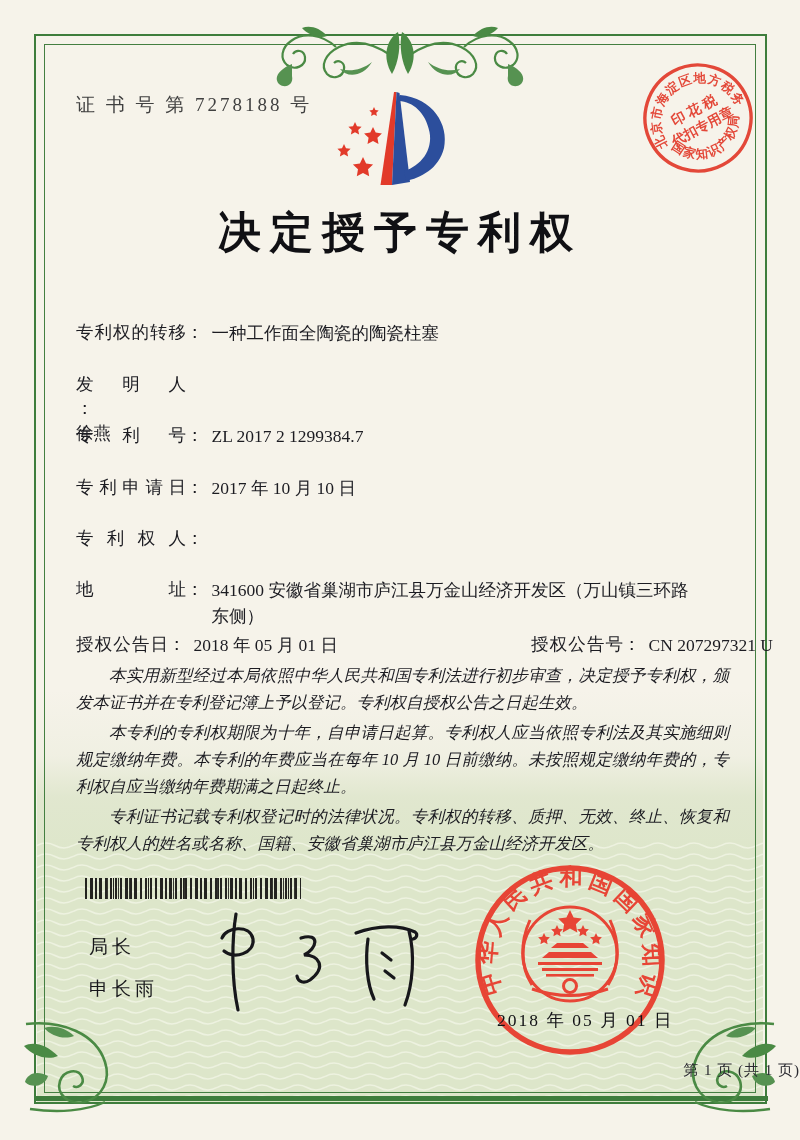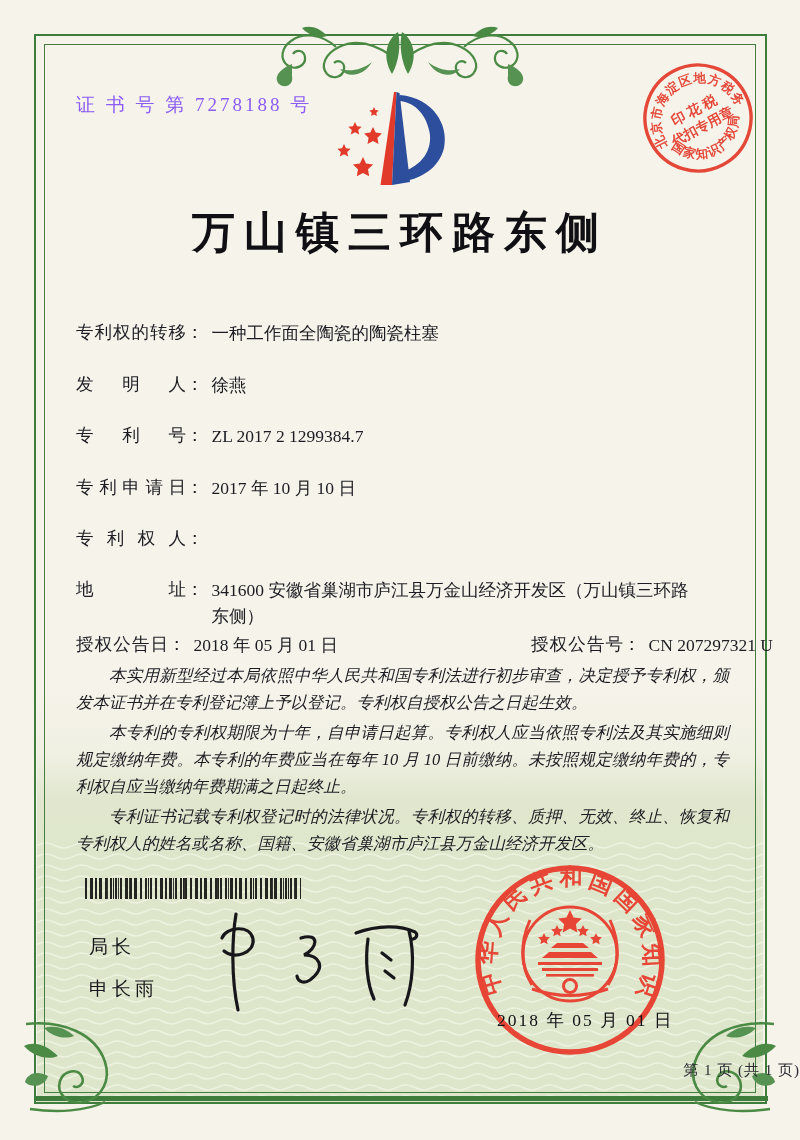--- a/index.html
+++ b/index.html
@@ -11,21 +11,21 @@
     background:linear-gradient(180deg, rgba(222,230,204,0) 0%, rgba(222,230,204,0.25) 16%, rgba(221,229,202,0.85) 26%, #dde6ca 40%);}
   .waves{position:absolute;left:37px;top:840px;z-index:2;opacity:.8;}
 
   
   .frame-outer{position:absolute;left:34px;top:34px;width:729px;height:1066px;border:2.5px solid #3e7d3c;z-index:3;}
   .frame-inner{position:absolute;left:44px;top:44px;width:710px;height:1047px;border:1.2px solid #447f41;z-index:3;}
   .bottom-bar{position:absolute;left:34px;top:1096px;width:734px;height:5px;background:#3e7d3c;z-index:4;}
 
   .deco{position:absolute;z-index:5;}
 
-  .cert-no{position:absolute;left:76px;top:92px;font-size:19px;letter-spacing:3px;color:#8b5cf6;z-index:6;}
+  .cert-no{position:absolute;left:76px;top:92px;font-size:19px;letter-spacing:3px;color:#404040;z-index:6;}
   .title{position:absolute;left:0;top:204px;width:100%;text-align:center;font-size:43px;font-weight:bold;
     letter-spacing:9px;color:#101014;z-index:6;}
 
   .row{position:absolute;left:76px;font-size:17.5px;color:#1c1c22;z-index:6;display:flex;align-items:flex-start;}
   .lbl{display:inline-block;width:110px;text-align:justify;text-align-last:justify;}
   .colon{display:inline-block;margin-right:8px;}
   .val{display:inline-block;max-width:480px;line-height:26px;}
   .grant-right{position:absolute;left:455px;top:0;display:flex;white-space:nowrap;}
   .grant-right .lbl{width:92px;}
 
@@ -124,28 +124,28 @@
       <path d="M41,39 l2.7,5.6 6.2,.9 -4.5,4.3 1.1,6.1 -5.5,-3 -5.5,3 1.1,-6.1 -4.5,-4.3 6.2,-.9 Z"></path>
       <path d="M31,69 l3.1,6.4 7,1 -5.1,4.9 1.2,7 -6.2,-3.4 -6.2,3.4 1.2,-7 -5.1,-4.9 7,-1 Z"></path>
       <polygon points="62,4 64.5,4 60,97 48.5,97"></polygon>
     </g>
     <g fill="#2c4e9c">
       <polygon points="64.5,4 67.5,5 78,94 60,97"></polygon>
       <path d="M68,7 C101,10 117,37 112,60 C107,81 88,90 74,93 L72,83 C89,78 101,62 97.5,44 C93.5,24 81,14 67,13 Z"></path>
     </g>
   </svg>
 
-  <div class="title">万山镇三环路东侧</div>
+  <div class="title">决定授予专利权</div>
 
   <div class="row" style="top:320px;">
     <span class="lbl">专利权的转移</span>
       <span class="colon">：</span>
       <span class="val">一种工作面全陶瓷的陶瓷柱塞</span>
   </div>
-  <div class="row" style="top:372px;">
+  <div class="row" style="top:372px;flex-direction:column;">
     <span class="lbl">发明人</span>
       <span class="colon">：</span>
       <span class="val">徐燕</span>
   </div>
   <div class="row" style="top:423px;">
     <span class="lbl">专利号</span>
       <span class="colon">：</span>
       <span class="val">ZL 2017 2 1299384.7</span>
   </div>
   <div class="row" style="top:475px;">

